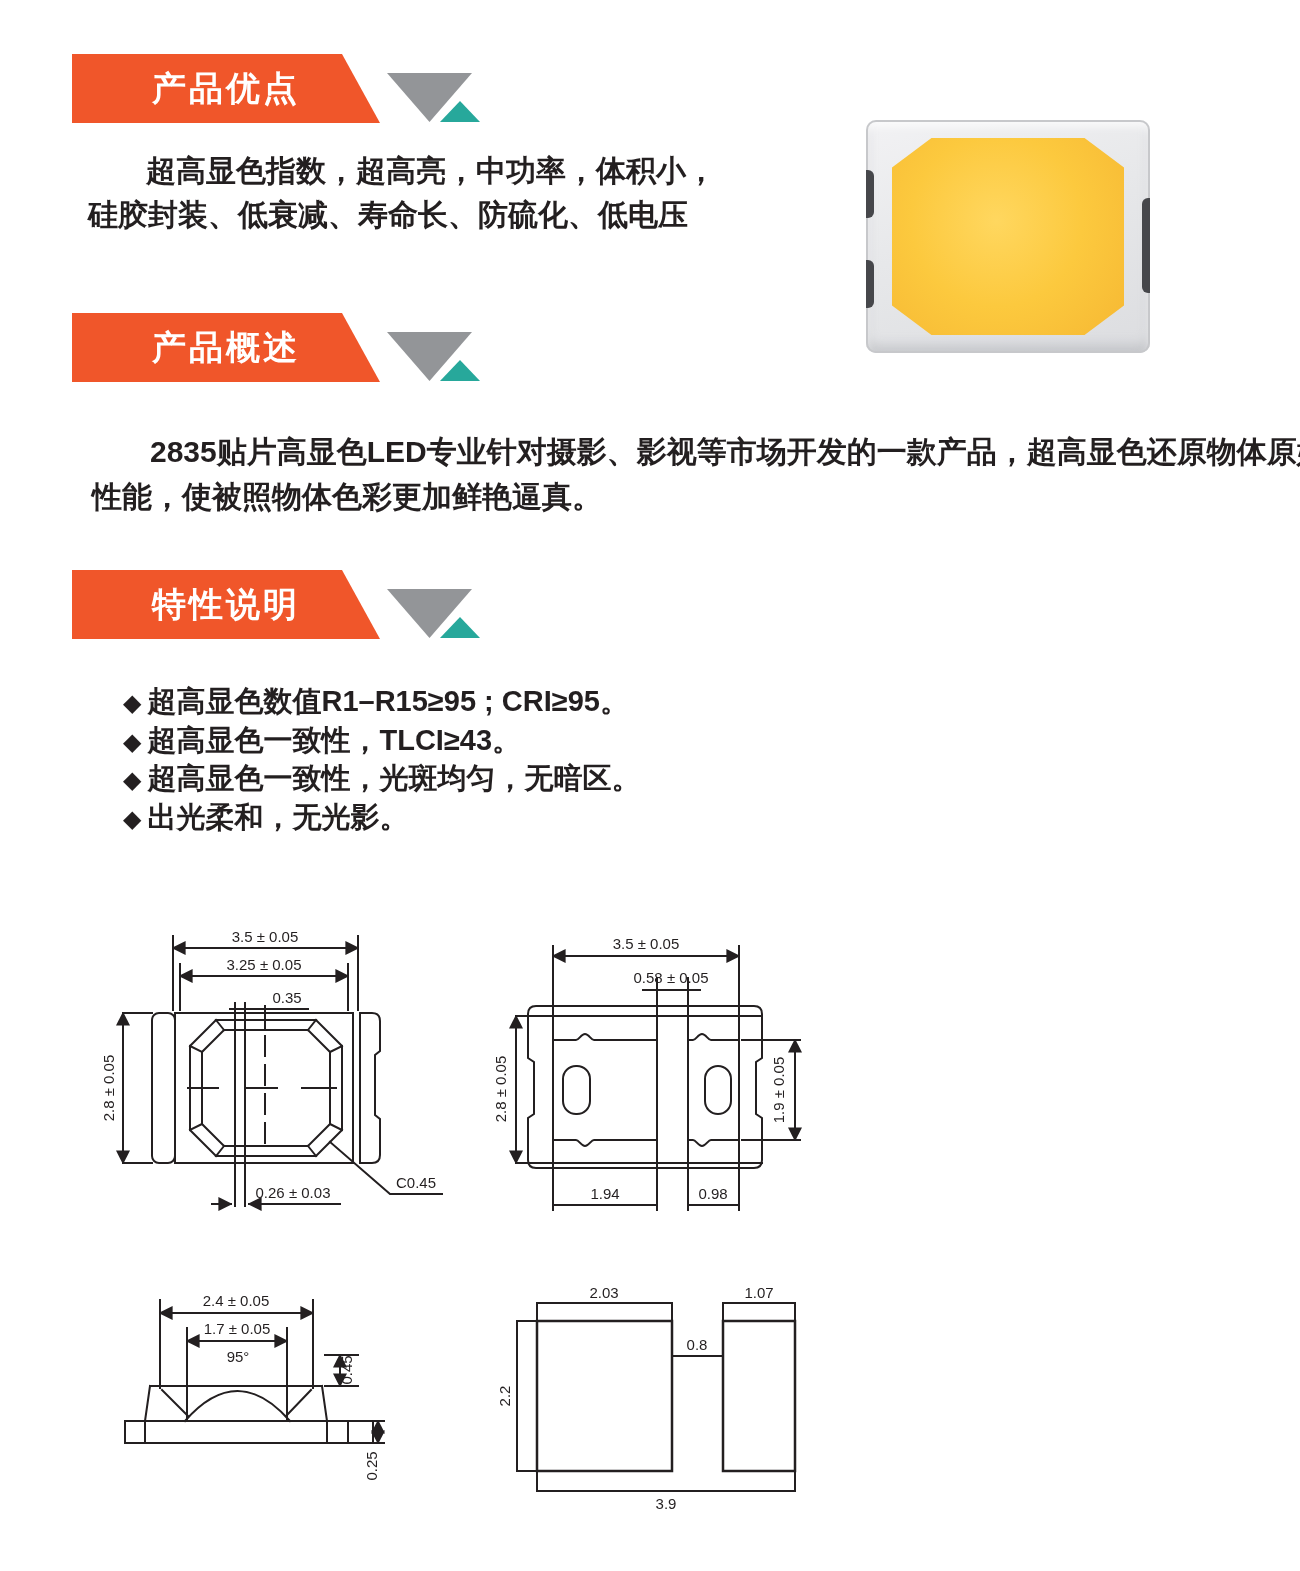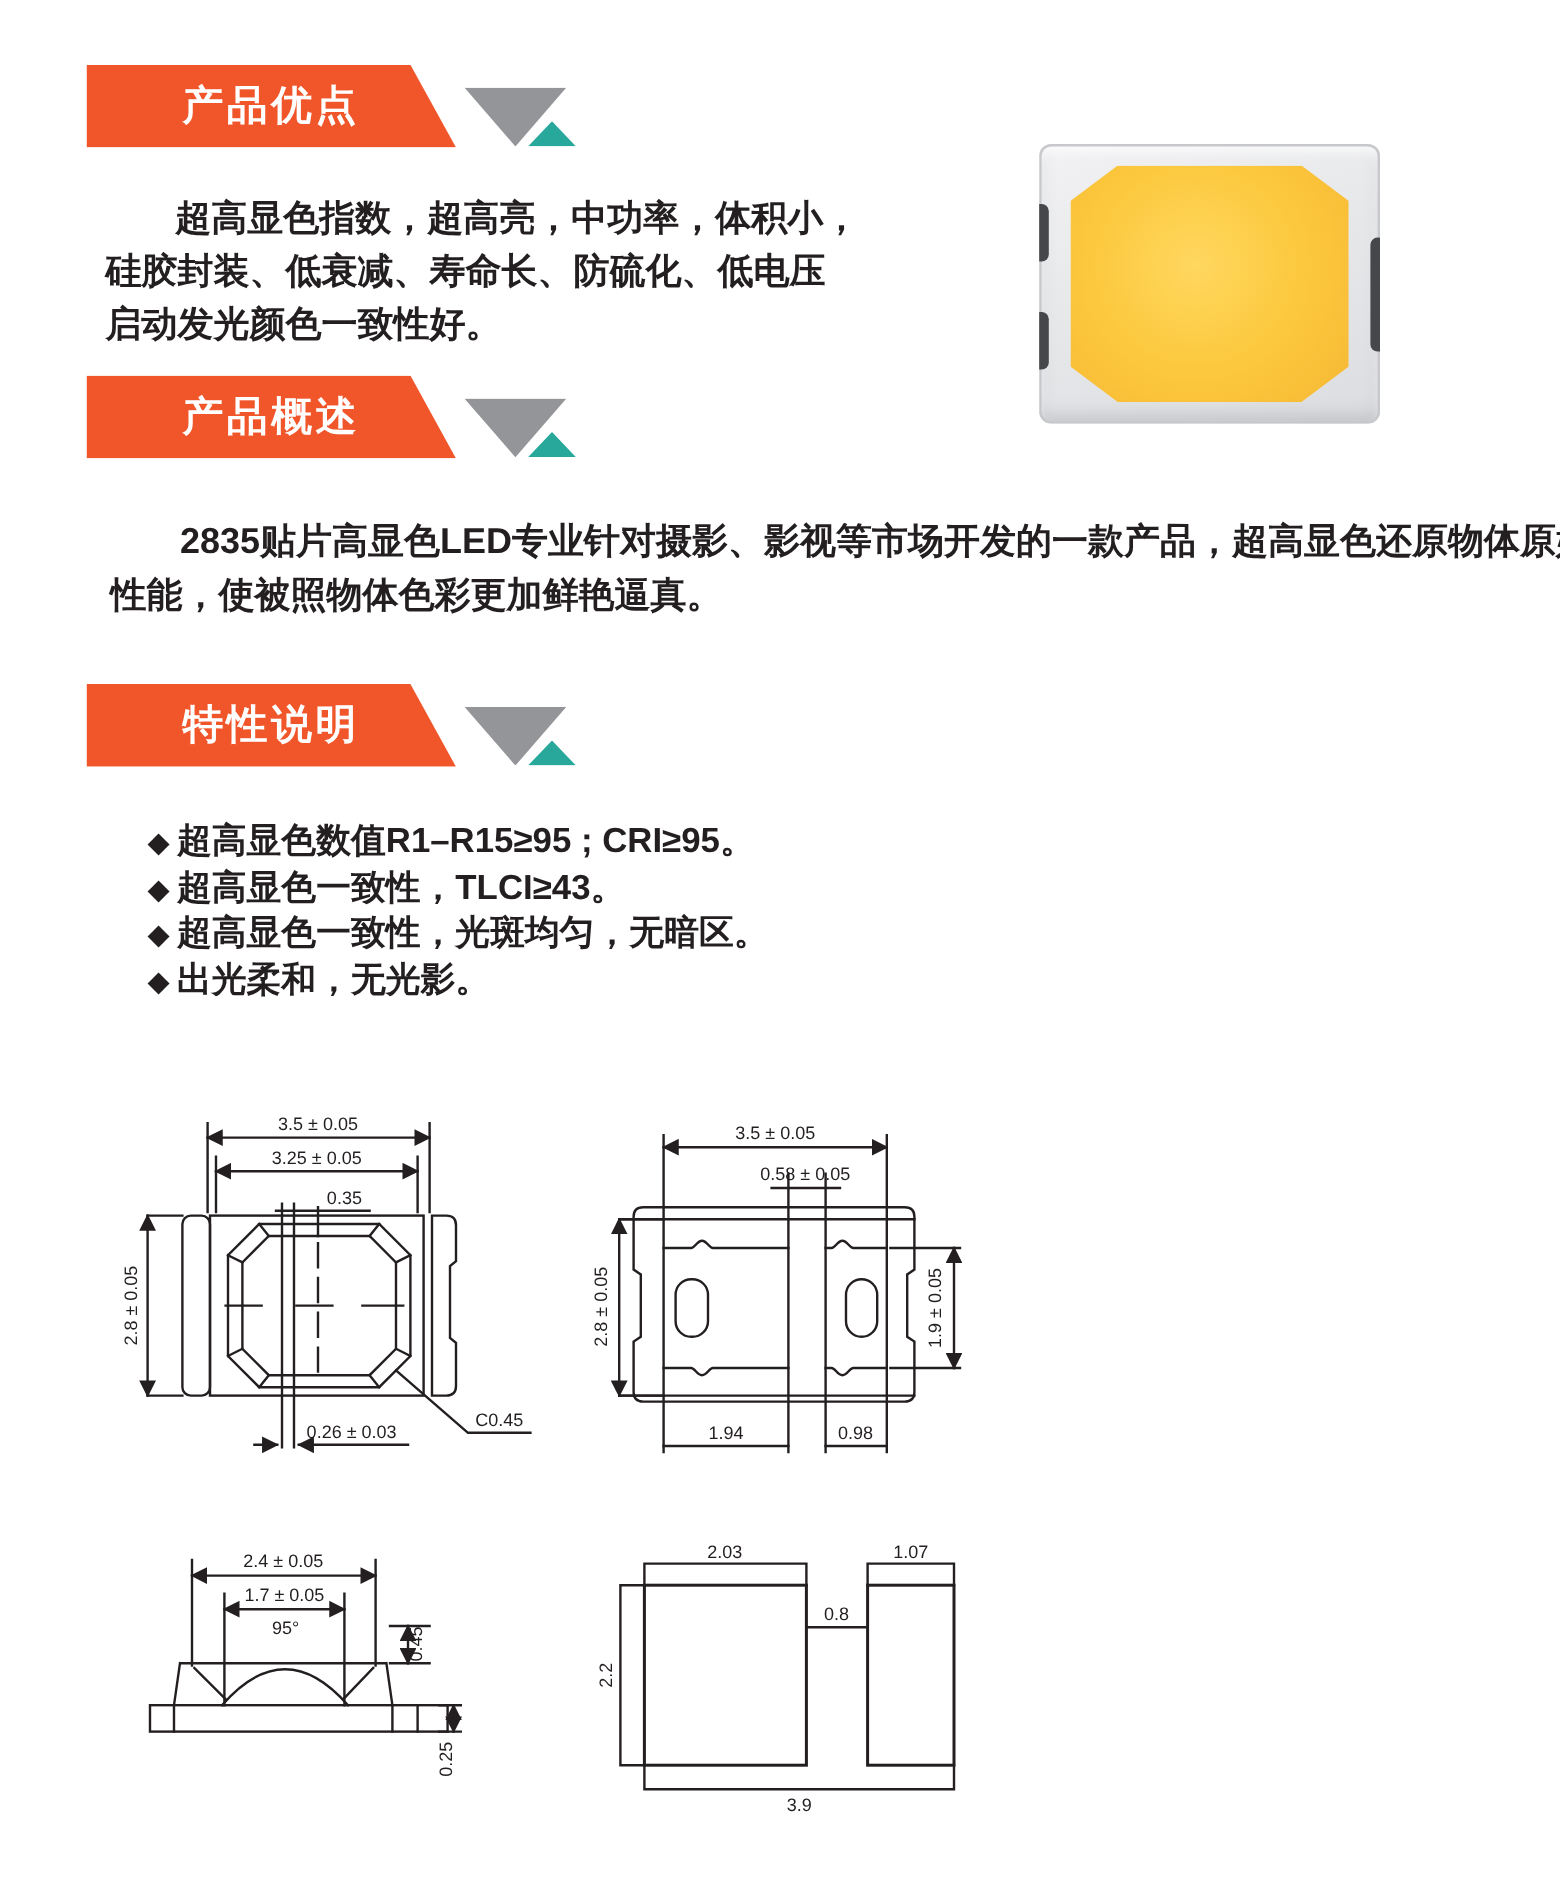--- a/index.html
+++ b/index.html
@@ -13,21 +13,21 @@
   .banner-title{position:absolute;left:80px;top:0;line-height:69px;font-size:34px;
                 font-weight:bold;color:#ffffff;letter-spacing:3px;white-space:nowrap;}
   .tri-gray{position:absolute;left:315px;top:19px;width:85px;height:49px;background:#939598;
             clip-path:polygon(0 0,100% 0,50% 100%);}
   .tri-teal{position:absolute;left:368px;top:47px;width:40px;height:21px;background:#27A89B;
             clip-path:polygon(50% 0,100% 100%,0 100%);}
 
   
   .para{position:absolute;font-size:30px;font-weight:600;color:#231F20;}
   .para .pline{white-space:nowrap;}
-  .para-adv{left:88px;top:149px;line-height:44px;margin-top:12px;}
+  .para-adv{left:88px;top:149px;line-height:44px;}
   .para-ovw{left:92px;top:429px;line-height:45px;}
   .indent{padding-left:58px;}
 
   
   .features{position:absolute;left:94px;top:682px;font-size:29px;font-weight:600;margin-left:29px;}
   .feat{height:38.6px;line-height:38.6px;white-space:nowrap;}
   .diamond{font-size:24px;margin-right:6px;}
 
   
   .led-photo{position:absolute;left:866px;top:120px;width:284px;height:233px;}
@@ -60,21 +60,20 @@
     <div class="banner-bar">
       <span class="banner-title">产品优点</span>
     </div>
     <div class="tri-gray"></div>
     <div class="tri-teal"></div>
   </div>
 
   <div class="para para-adv">
     <div class="pline indent">超高显色指数，超高亮，中功率，体积小，</div>
     <div class="pline">硅胶封装、低衰减、寿命长、防硫化、低电压</div>
-    <div class="pline">启动发光颜色一致性好。</div>
   </div>
 
   <div class="led-photo">
     <div class="led-body">
       <div class="electrode el-l1"></div>
       <div class="electrode el-l2"></div>
       <div class="electrode el-r1"></div>
       <div class="led-phosphor"></div>
     </div>
   </div>

